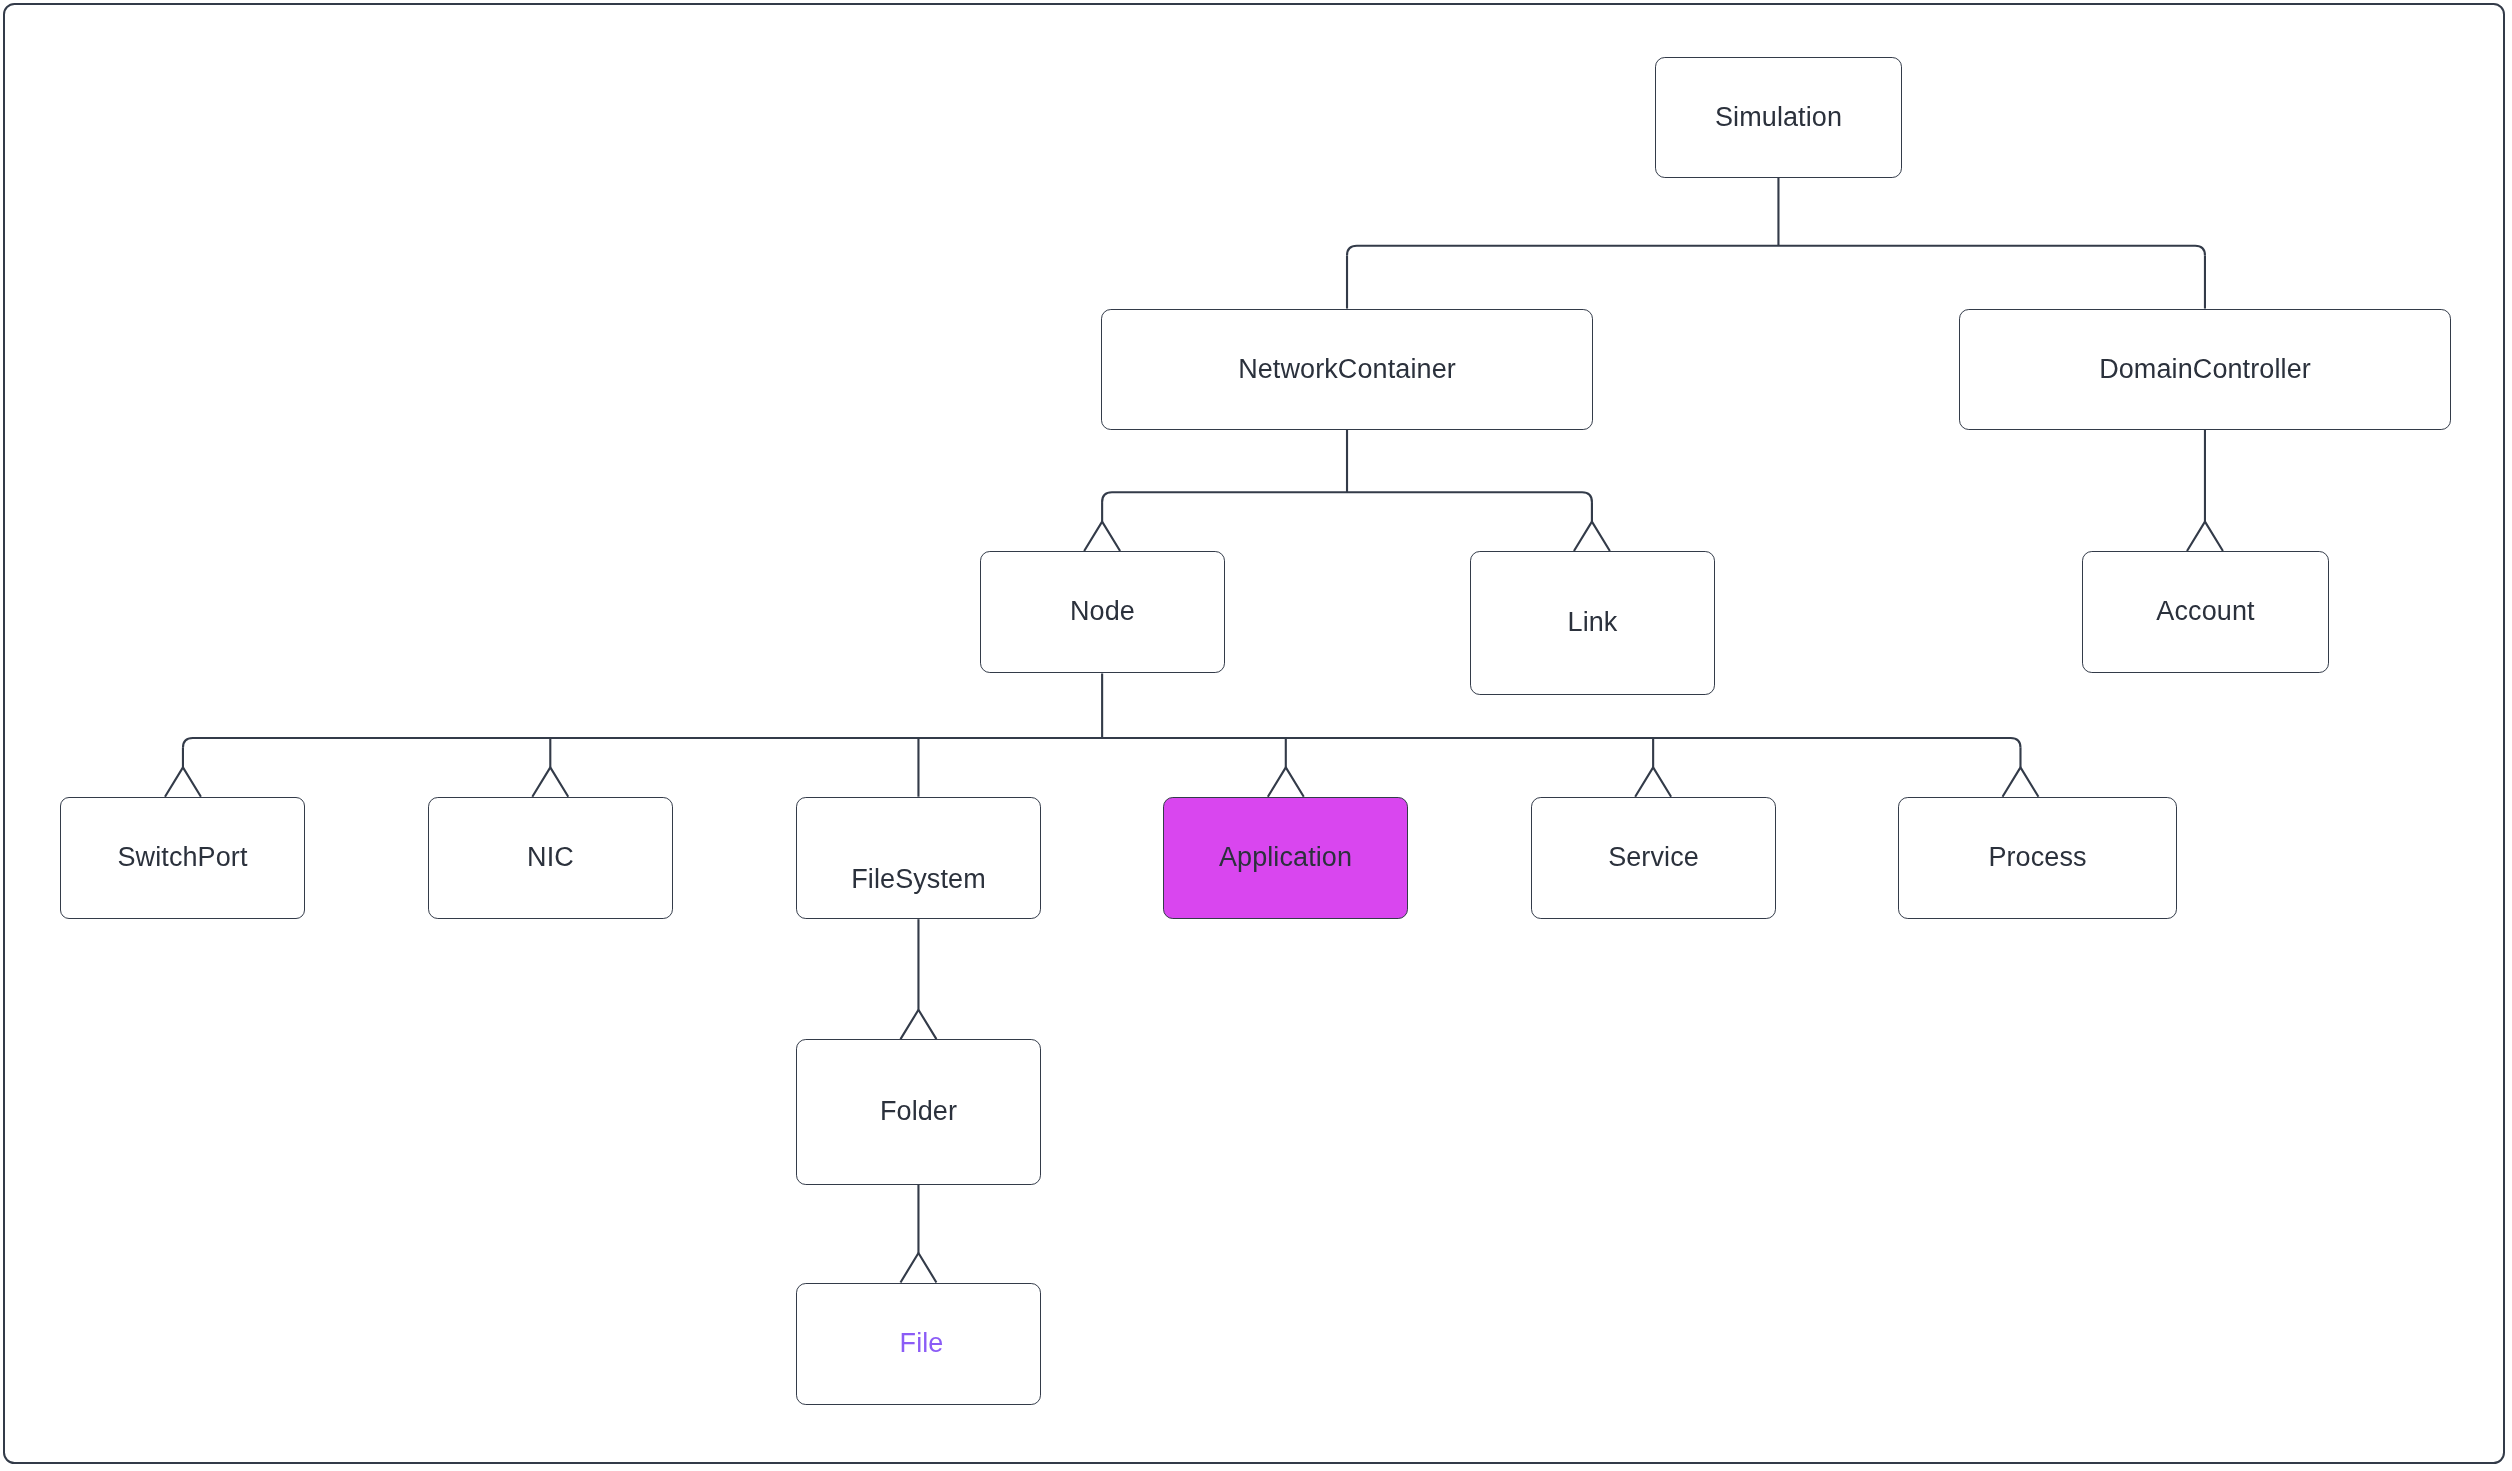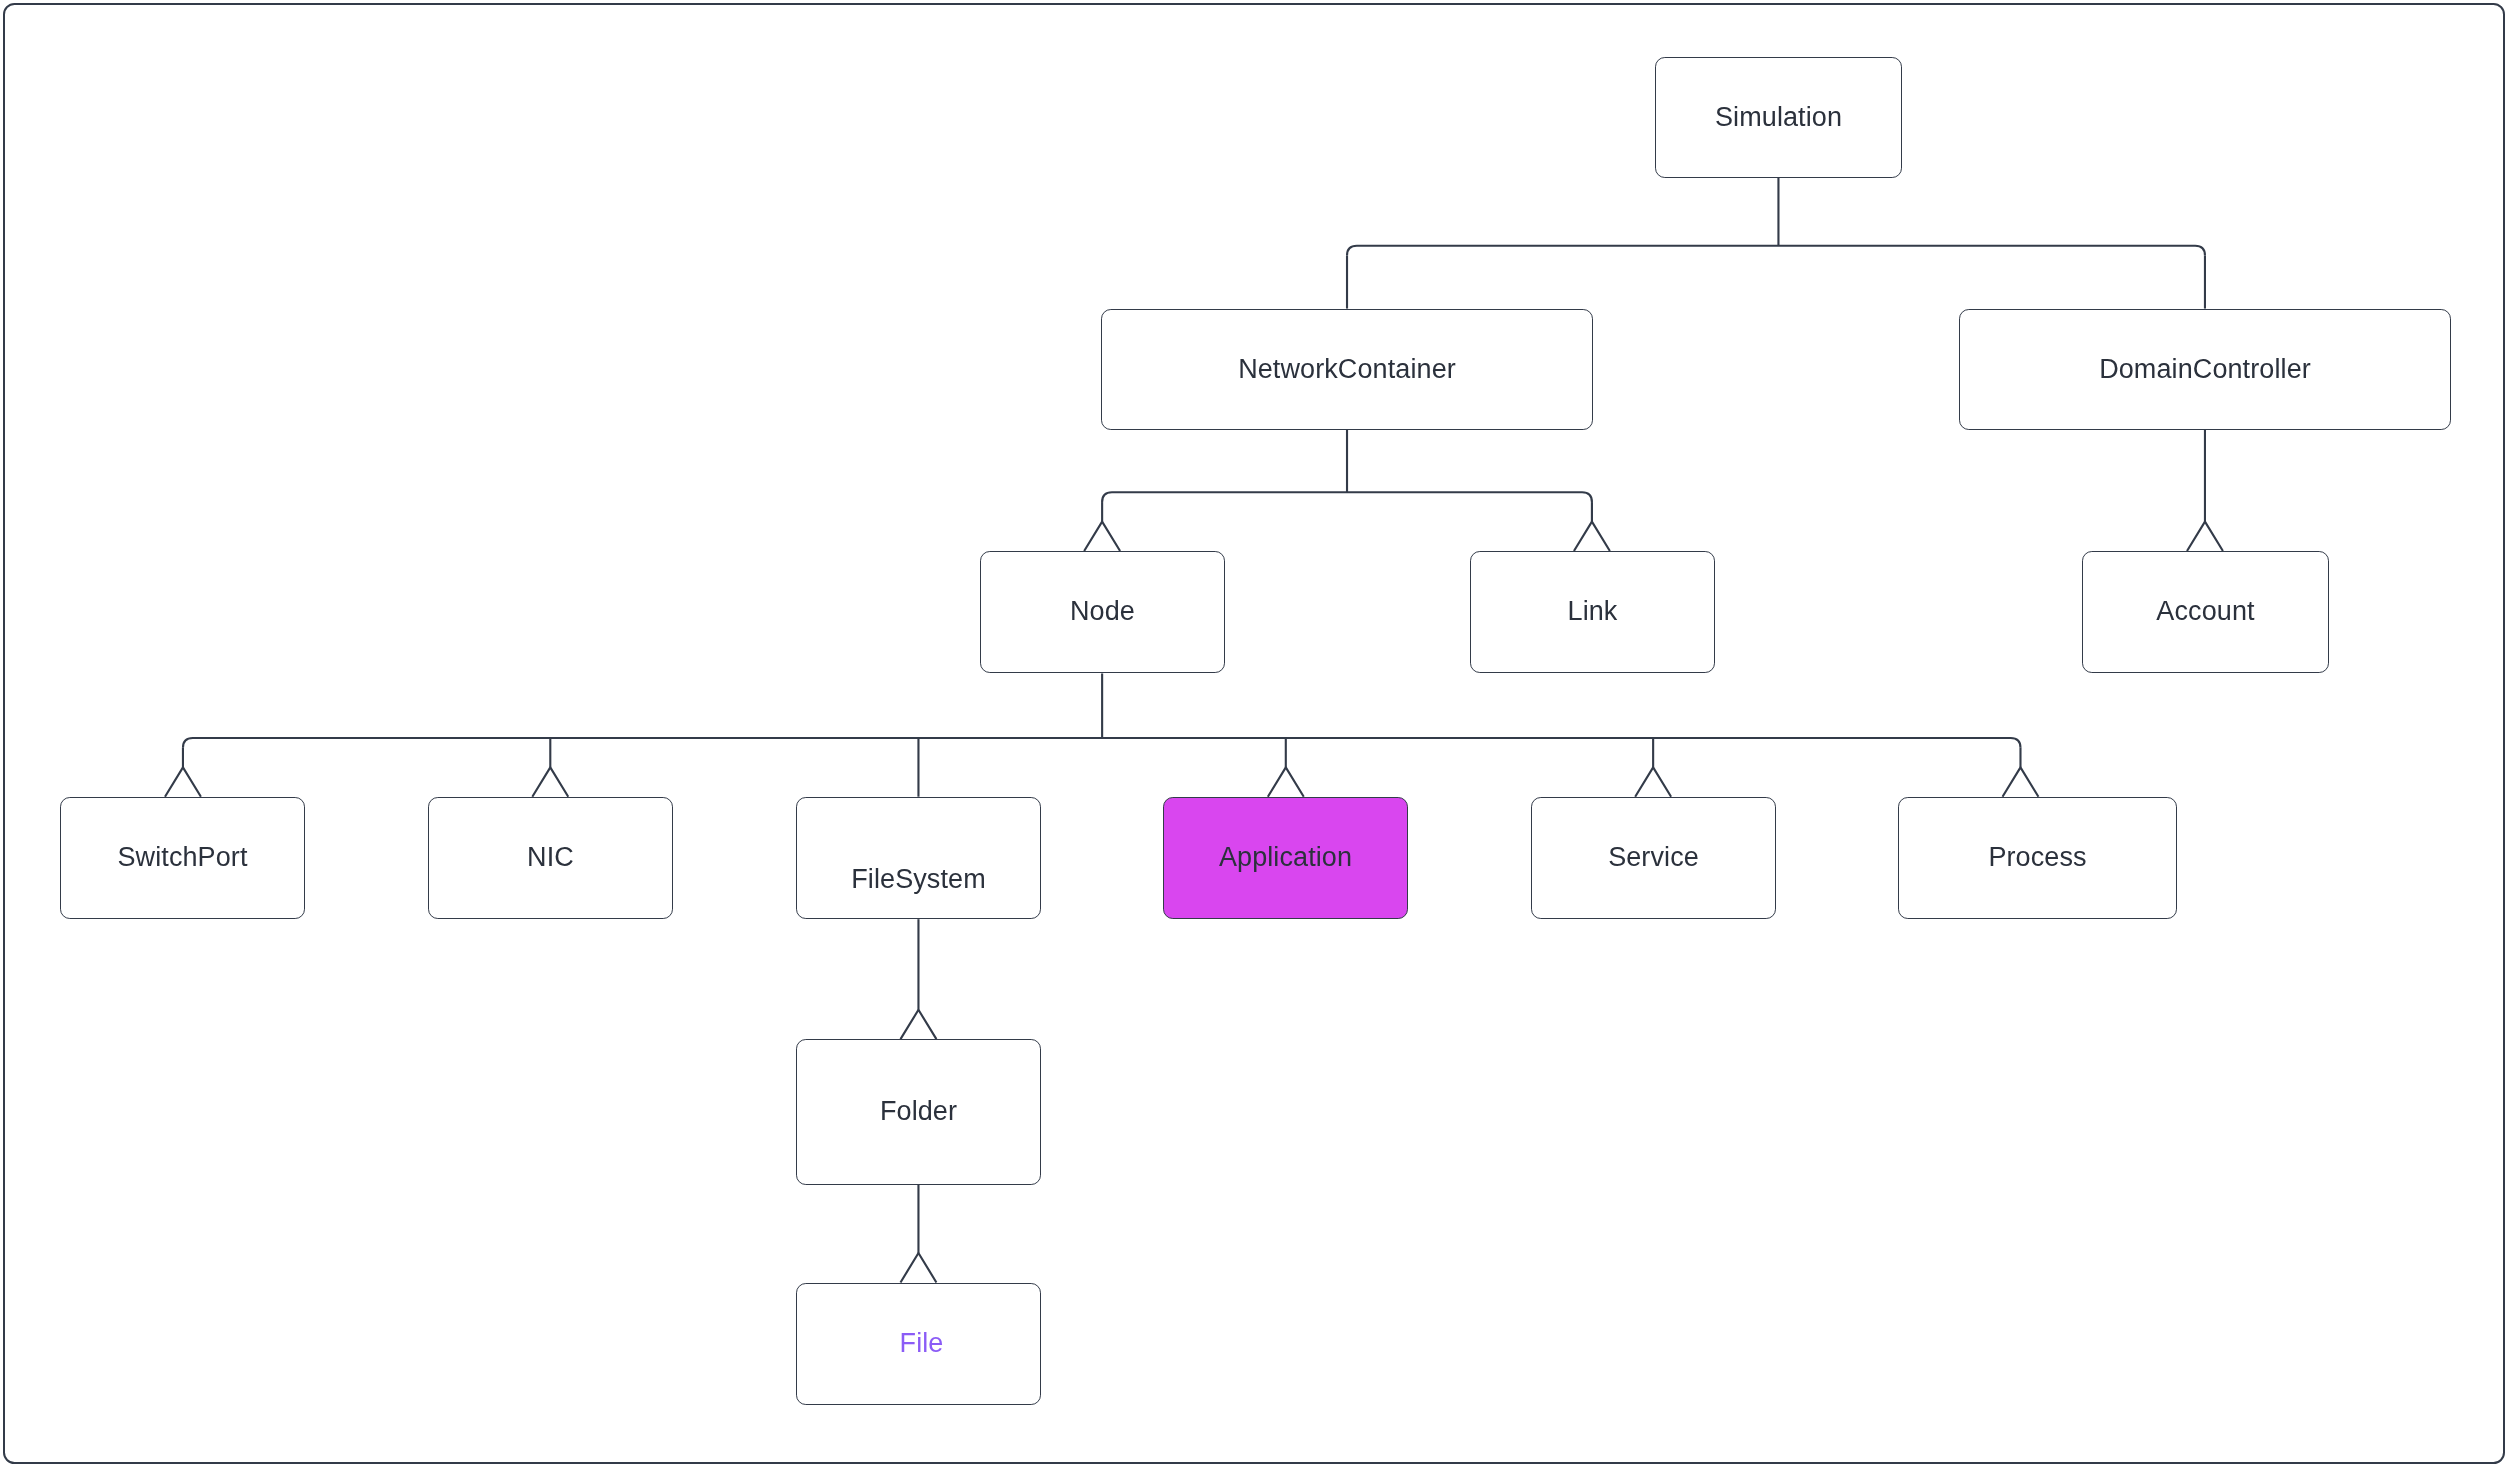--- a/index.html
+++ b/index.html
@@ -121,27 +121,27 @@
       </div>
       <div class="node-box" style="left: 1101px; top: 309px; width: 492px; height: 121px; border-color: rgb(51, 59, 73); background: rgb(255, 255, 255);">
         <span class="node-label" style="color: rgb(43, 49, 60);">NetworkContainer</span>
       </div>
       <div class="node-box" style="left: 1959px; top: 309px; width: 492px; height: 121px; border-color: rgb(51, 59, 73); background: rgb(255, 255, 255);">
         <span class="node-label" style="color: rgb(43, 49, 60);">DomainController</span>
       </div>
       <div class="node-box" style="left: 980px; top: 551px; width: 245px; height: 122px; border-color: rgb(51, 59, 73); background: rgb(255, 255, 255);">
         <span class="node-label" style="color: rgb(43, 49, 60);">Node</span>
       </div>
-      <div class="node-box" style="left: 1470px; top: 551px; width: 245px; height: 122px; border-color: rgb(51, 59, 73); background: rgb(255, 255, 255);">
+      <div class="node-box" style="left: 1470px; top: 551px; width: 245px; height: 144px; border-color: rgb(51, 59, 73); background: rgb(255, 255, 255);">
         <span class="node-label" style="color: rgb(43, 49, 60);">Link</span>
       </div>
       <div class="node-box" style="left: 2082px; top: 551px; width: 247px; height: 122px; border-color: rgb(51, 59, 73); background: rgb(255, 255, 255);">
         <span class="node-label" style="color: rgb(43, 49, 60);">Account</span>
       </div>
-      <div class="node-box" style="left: 60px; top: 797px; width: 245px; height: 122px; border-color: rgb(51, 59, 73); background: rgb(255, 255, 255);">
+      <div class="node-box" style="left: 60px; top: 797px; width: 245px; height: 122px; border-color: rgb(51, 59, 73); background: rgb(255, 255, 255); border-radius: 9px;">
         <span class="node-label" style="color: rgb(43, 49, 60);">SwitchPort</span>
       </div>
       <div class="node-box" style="left: 428px; top: 797px; width: 245px; height: 122px; border-color: rgb(51, 59, 73); background: rgb(255, 255, 255);">
         <span class="node-label" style="color: rgb(43, 49, 60);">NIC</span>
       </div>
       <div class="node-box" style="left: 796px; top: 797px; width: 245px; height: 122px; border-color: rgb(51, 59, 73); background: rgb(255, 255, 255);">
         <span class="node-label" style="color: rgb(43, 49, 60); margin-top: 44px;">FileSystem</span>
       </div>
       <div class="node-box" style="left: 1163px; top: 797px; width: 245px; height: 122px; border-color: rgb(51, 59, 73); background: #d946ef;">
         <span class="node-label" style="color: rgb(43, 49, 60);">Application</span>

